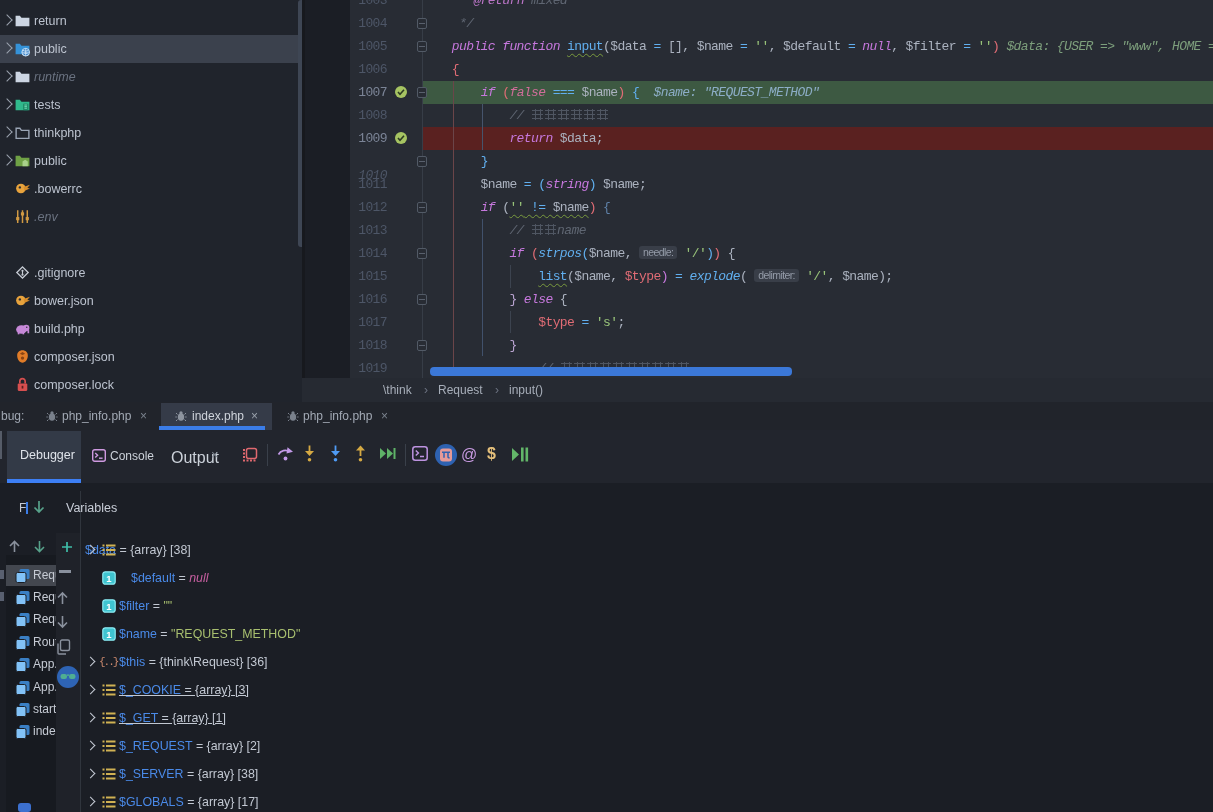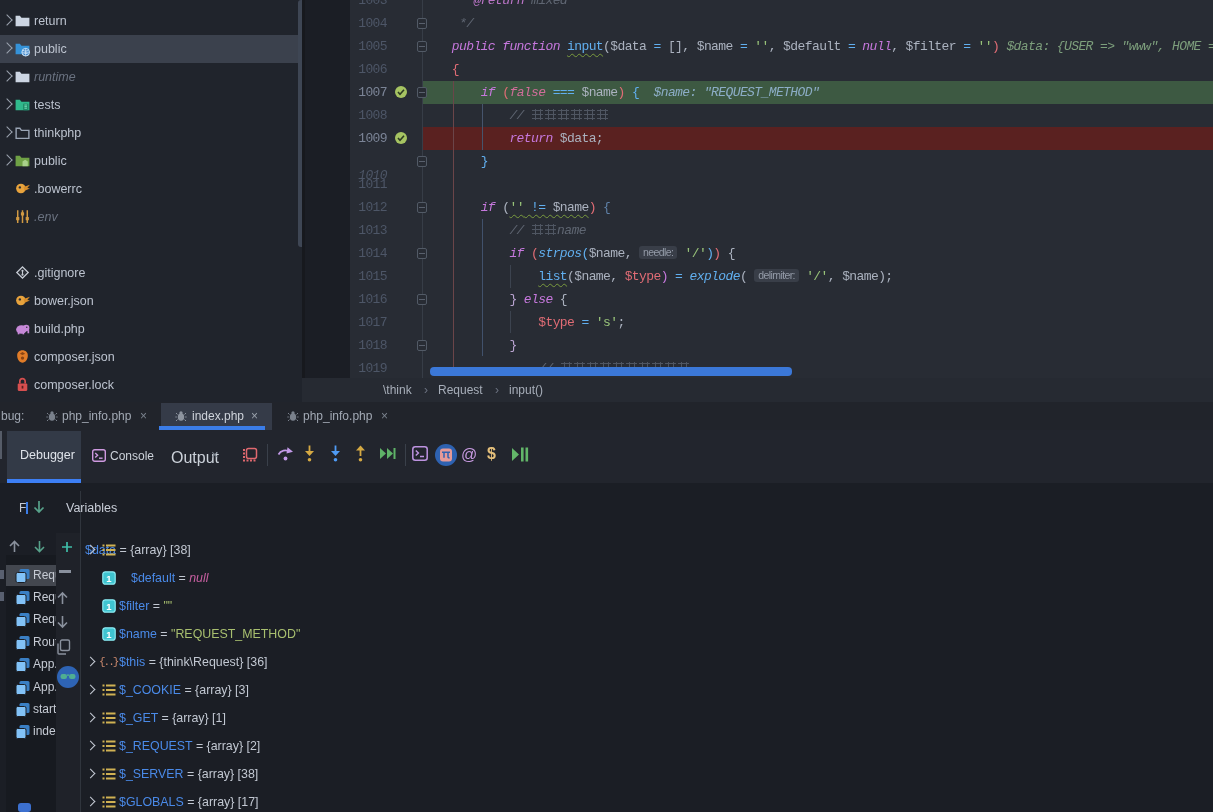--- a/index.html
+++ b/index.html
@@ -227,20 +227,21 @@
         <path d="M4 7l2 2.2 4-4.4" stroke="#2d3b22" stroke-width="1.6" fill="none"></path>
       </svg>
   <div class="cl" style="top:-11.5px;"><span class="cmt">     * <span class="kw" style="color:#bd76c9;">@return</span> mixed</span></div>
   <div class="cl" style="top:11.5px;"><span class="cmt">     */</span></div>
   <div class="cl" style="top:34.5px;">    <span class="kw">public function </span><span class="fn wavy">input</span>($data <span class="blu">=</span> [], $name <span class="blu">=</span> <span class="str">''</span>, $default <span class="blu">=</span> <span class="kw">null</span>, $filter <span class="blu">=</span> <span class="str">''</span><span class="sal">)</span><span class="hint"> $data: {USER =&gt; "www", HOME =&gt; "/home</span></div>
   <div class="cl" style="top:57.5px;">    <span class="sal">{</span></div>
   <div class="cl" style="top:80.5px;">        <span class="kw">if</span> <span class="sal">(</span><span class="rose">false</span> <span class="blu">===</span> $name<span class="sal">)</span> <span class="blu">{</span><span class="hint" style="color:#8cadc6;">  $name: "REQUEST_METHOD"</span></div>
   <div class="cl" style="top:103.5px;"><span class="cmt">            // <span class="cjk"></span><span class="cjk"></span><span class="cjk"></span><span class="cjk"></span><span class="cjk"></span><span class="cjk"></span></span></div>
   <div class="cl" style="top:126.5px;">            <span class="kw">return</span> $data;</div>
   <div class="cl" style="top:149.5px;">        <span class="blu">}</span></div>
+  <div class="cl" style="top:172.5px;">        $name <span class="blu">=</span> <span class="blu">(</span><span class="kw">string</span><span class="blu">)</span> $name;</div>
   <div class="cl" style="top:195.5px;">        <span class="kw">if</span> (<span class="wavy"><span class="str">''</span> <span class="blu">!=</span> $name</span><span class="sal">)</span> <span style="color:#5f81a8;">{</span></div>
   <div class="cl" style="top:218.5px;"><span class="cmt">            // <span class="cjk"></span><span class="cjk"></span>name</span></div>
   <div class="cl" style="top:264.5px;">                <span class="fn wavy">list</span>($name, <span class="sal">$type</span><span style="color:#c678dd;">)</span> <span class="blu">=</span> <span class="fni">explode</span>( <span class="chip">delimiter:</span> <span class="str">'/'</span>, $name);</div>
   <div class="cl" style="top:241.5px;">            <span class="kw">if</span> <span class="sal">(</span><span class="fni">strpos</span><span class="blu">(</span>$name, <span class="chip">needle:</span> <span class="str">'/'</span><span class="blu">)</span><span class="sal">)</span> {</div>
   <div class="cl" style="top:287.5px;">            <span style="color:#b9a3d0;">}</span> <span class="kw">else</span> {</div>
   <div class="cl" style="top:310.5px;">                <span class="sal">$type</span> <span class="blu">=</span> <span class="str">'s'</span>;</div>
   <div class="cl" style="top:333.5px;">            <span style="color:#b9a3d0;">}</span></div>
   <div class="cl" style="top:356.5px;">                <span class="cmt">// <span class="cjk"></span><span class="cjk"></span><span class="cjk"></span><span class="cjk"></span><span class="cjk"></span><span class="cjk"></span><span class="cjk"></span><span class="cjk"></span><span class="cjk"></span><span class="cjk"></span></span></div>
   <div class="abs" style="left:80px;top:367px;width:362px;height:9px;background:#3b78d8;border-radius:4px;"></div>
 </div>
@@ -466,31 +467,31 @@
   <div class="vrow" style="top:165px;"><span class="vchev"></span><span class="abs" style="left:14px;top:0;width:18px;font-family:'Liberation Mono',monospace;font-size:11px;letter-spacing:-2px;color:#cd8a6e;">{..}</span><span style="margin-left:34px;"><span class="vname">$this</span> = {think\Request} [36]</span></div>
   <div class="vrow" style="top:193px;"><span class="vchev"></span><svg class="vicon" viewBox="0 0 14 14">
           <g fill="#d0b153">
             <rect x="0.5" y="1.5" width="2" height="2"></rect>
             <rect x="0.5" y="6" width="2" height="2"></rect>
             <rect x="0.5" y="10.5" width="2" height="2"></rect>
             <rect x="4" y="1.5" width="9.5" height="2"></rect>
             <rect x="4" y="6" width="9.5" height="2"></rect>
             <rect x="4" y="10.5" width="9.5" height="2"></rect>
           </g>
-        </svg><span style="margin-left:34px;"><span class="vname">$_COOKIE</span> = {array} [3]</span></div>
+        </svg><span style="margin-left:34px;text-decoration:underline;"><span class="vname">$_COOKIE</span> = {array} [3]</span></div>
   <div class="vrow" style="top:221px;"><span class="vchev"></span><svg class="vicon" viewBox="0 0 14 14">
           <g fill="#d0b153">
             <rect x="0.5" y="1.5" width="2" height="2"></rect>
             <rect x="0.5" y="6" width="2" height="2"></rect>
             <rect x="0.5" y="10.5" width="2" height="2"></rect>
             <rect x="4" y="1.5" width="9.5" height="2"></rect>
             <rect x="4" y="6" width="9.5" height="2"></rect>
             <rect x="4" y="10.5" width="9.5" height="2"></rect>
           </g>
-        </svg><span style="margin-left:34px;"><span class="vname">$_GET</span> = {array} [1]</span></div>
+        </svg><span style="margin-left:34px;text-decoration:underline;"><span class="vname">$_GET</span> = {array} [1]</span></div>
   <div class="vrow" style="top:249px;"><span class="vchev"></span><svg class="vicon" viewBox="0 0 14 14">
           <g fill="#d0b153">
             <rect x="0.5" y="1.5" width="2" height="2"></rect>
             <rect x="0.5" y="6" width="2" height="2"></rect>
             <rect x="0.5" y="10.5" width="2" height="2"></rect>
             <rect x="4" y="1.5" width="9.5" height="2"></rect>
             <rect x="4" y="6" width="9.5" height="2"></rect>
             <rect x="4" y="10.5" width="9.5" height="2"></rect>
           </g>
         </svg><span style="margin-left:34px;"><span class="vname">$_REQUEST</span> = {array} [2]</span></div>

